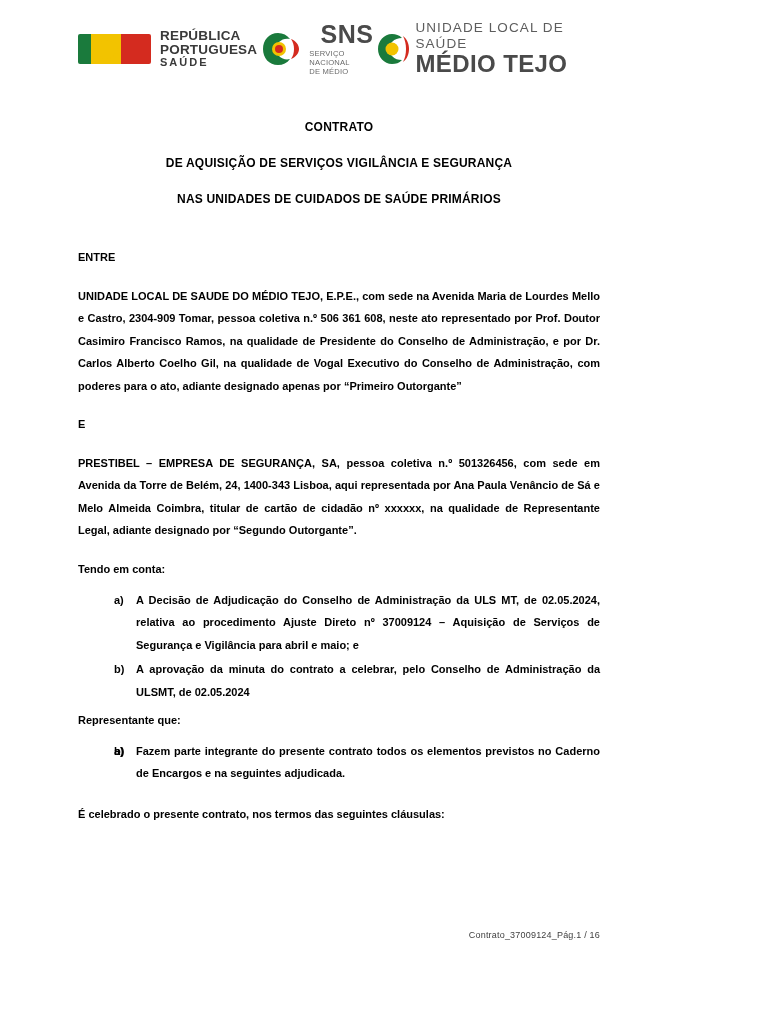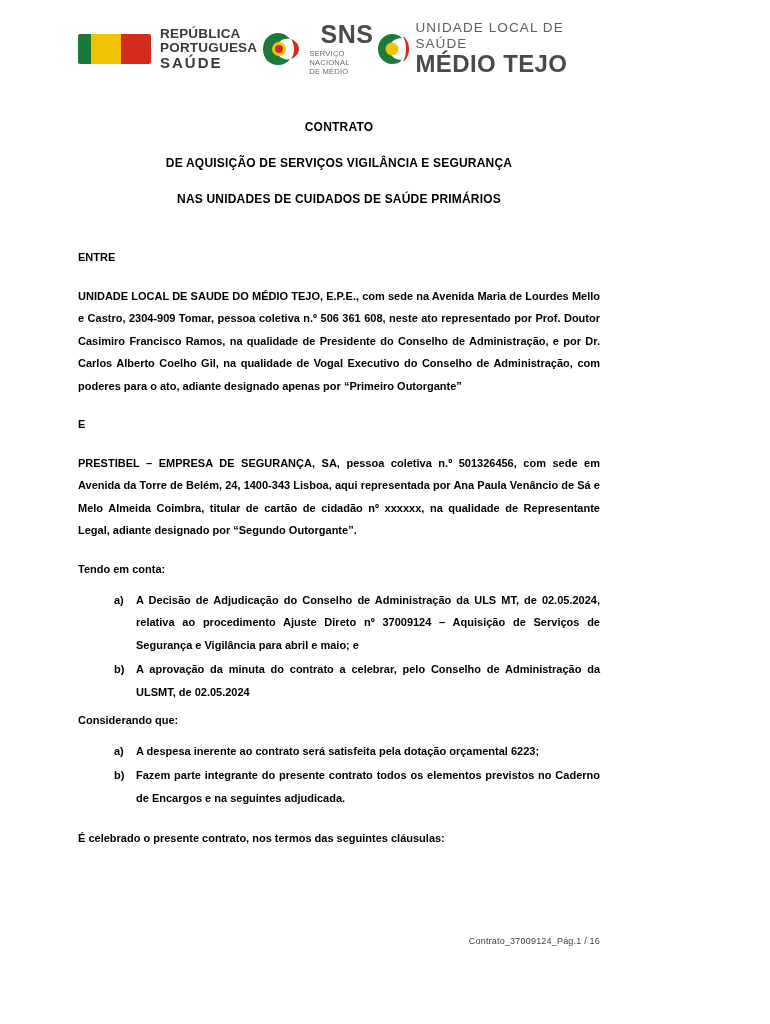--- a/index.html
+++ b/index.html
@@ -60,21 +60,21 @@
     display:flex; align-items:center; justify-content:center;
   }
   .rp-text {
     line-height: 1.04;
     font-weight: bold;
     color: #3a3a3a;
     font-size: 13.5px;
     letter-spacing: 0.2px;
   }
   .rp-text .l3 {
-    font-size: 15px;
+    font-size: 11px;
     letter-spacing: 2px;
     font-weight: bold;
     color: #3a3a3a;
   }
 
   
   .sns {
     display: flex;
     align-items: center;
     gap: 8px;
@@ -144,21 +144,21 @@
   }
   ol.alpha li .marker {
     position: absolute;
     left: 0;
     top: 0;
   }
 
   .footer {
     position: absolute;
     right: 78px;
-    bottom: 78px;
+    bottom: 84px;
     font-size: 9px;
     color: #3f3f3f;
     letter-spacing: .2px;
   }
 </style>
 </head>
 <body>
 
 <div class="page">
 
@@ -234,26 +234,25 @@
       <li>
         <span class="marker">a)</span>
         <span>A Decisão de Adjudicação do Conselho de Administração da ULS MT, de 02.05.2024, relativa ao procedimento Ajuste Direto nº 37009124 – Aquisição de Serviços de Segurança e Vigilância para abril e maio; e</span>
       </li>
       <li>
         <span class="marker">b)</span>
         <span>A aprovação da minuta do contrato a celebrar, pelo Conselho de Administração da ULSMT, de 02.05.2024</span>
       </li>
     </ol>
 
-    <p>Considerando que:</p>
+    <p>Representante que:</p>
 
     <ol class="alpha">
       <li>
         <span class="marker">a)</span>
-        <span>A despesa inerente ao contrato será satisfeita pela dotação orçamental 6223;</span>
       </li>
       <li>
         <span class="marker">b)</span>
         <span>Fazem parte integrante do presente contrato todos os elementos previstos no Caderno de Encargos e na seguintes adjudicada.</span>
       </li>
     </ol>
 
     <p style="margin-top:18px;">É celebrado o presente contrato, nos termos das seguintes cláusulas:</p>
   </div>
 

